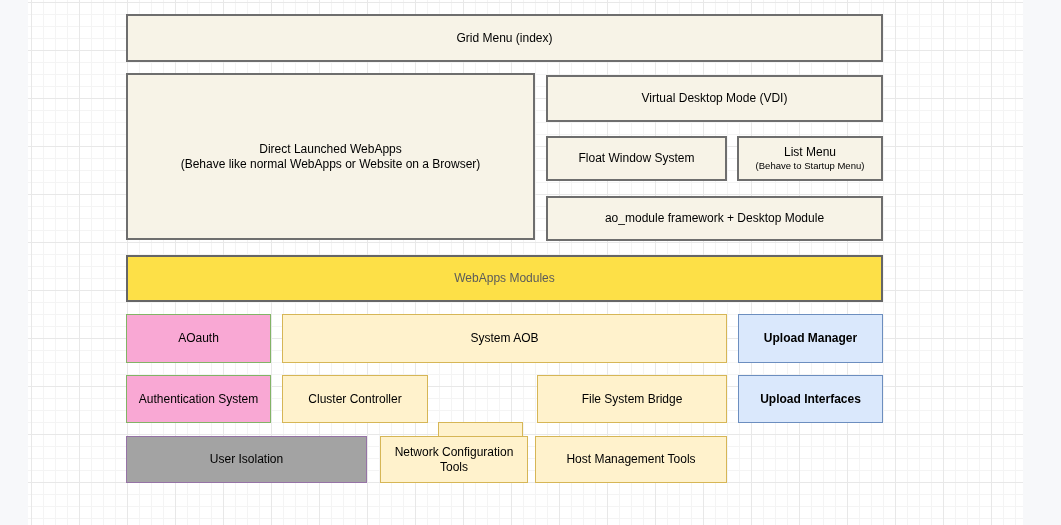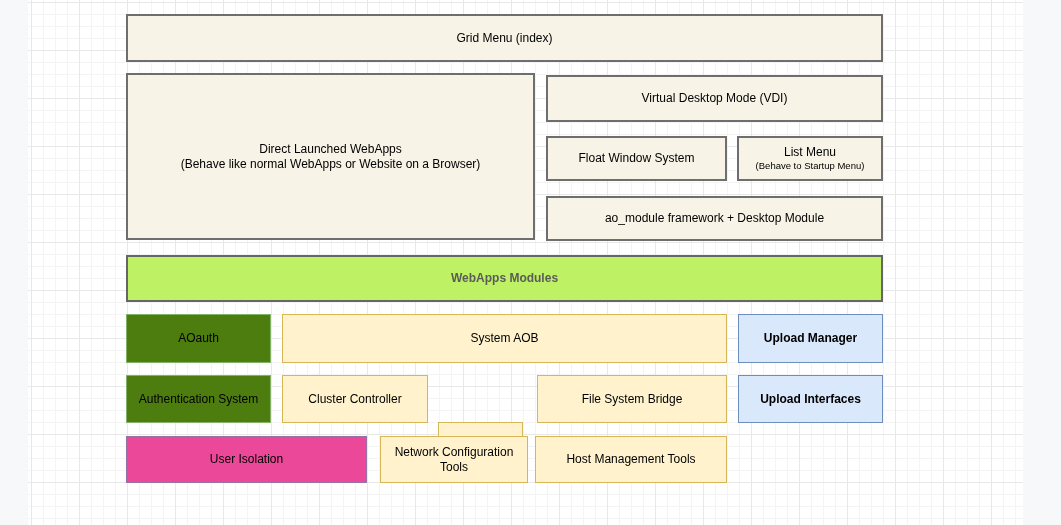--- a/index.html
+++ b/index.html
@@ -41,25 +41,25 @@
     justify-content: center;
     text-align: center;
     font-size: 12px;
     line-height: 15px;
     color: #000000;
     padding: 2px 6px;
   }
   .node .lbl { display: block; }
   .node .sub { display: block; }
   .cream  { background: #f7f3e7; border: 2px solid #6e6e6e; }
-  .gray   { background: #bef264; border: 2px solid #666666; color: #5b5b5b; font-weight: bold; }
-  .green  { background: #4d7c0f; border: 1.5px solid #82b366; }
+  .gray   { background: #fde047; border: 2px solid #666666; color: #5b5b5b; }
+  .green  { background: #f9a8d4; border: 1.5px solid #82b366; }
   .yellow { background: #fff2cc; border: 1.5px solid #d6b656; }
   .blue   { background: #dae8fc; border: 1.5px solid #6c8ebf; font-weight: bold; }
-  .purple { background: #ec4899; border: 1.5px solid #9673a6; }
+  .purple { background: #a3a3a3; border: 1.5px solid #9673a6; }
   .sub-small { font-size: 9.5px; line-height: 12px; }
 </style>
 </head>
 <body>
 
 <div id="page">
   <div id="canvas"></div>
 
   <div class="node cream" style="left:126px; top:14px; width:757px; height:48px;">
     <span class="lbl">Grid Menu (index)</span>

